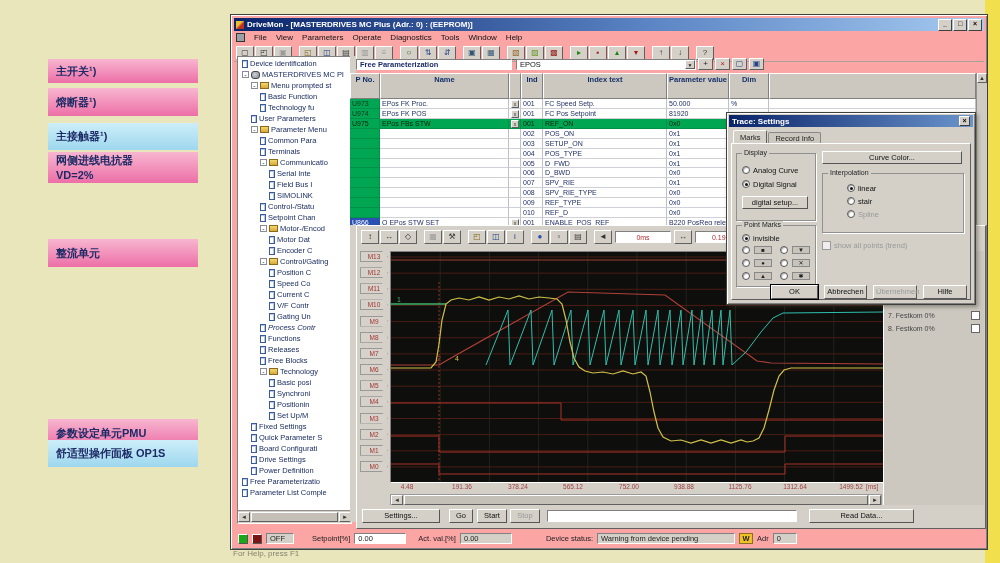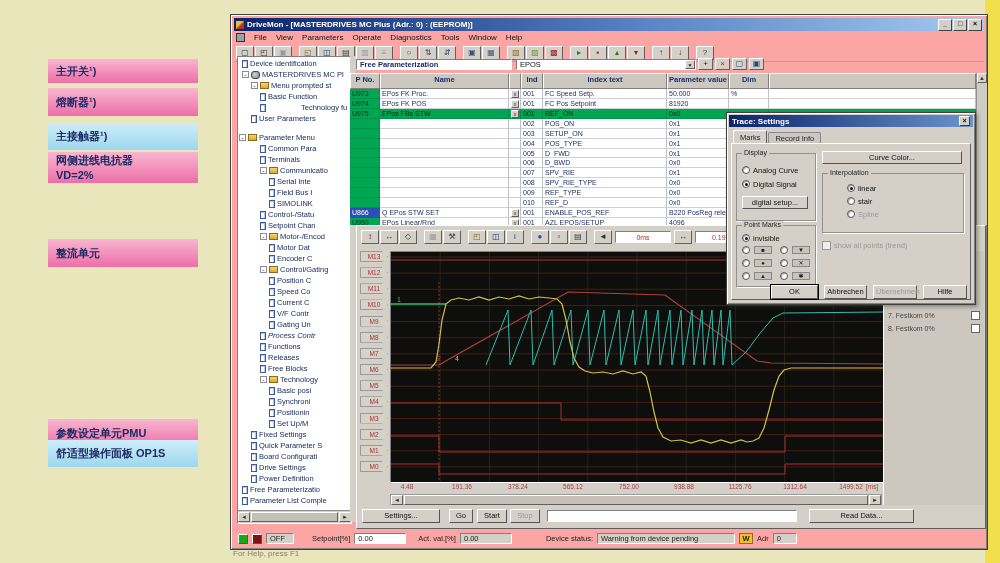--- a/index.html
+++ b/index.html
@@ -37,21 +37,21 @@
   .sarw{width:12px;height:10px;background:#d4d0c8;border:1px solid;border-color:#fff #606060 #606060 #fff;text-align:center;line-height:9px;font-size:6px;color:#333;flex:none;box-sizing:border-box;}
   .sthumb{height:10px;background:#c4c0b8;border:1px solid;border-color:#fff #606060 #606060 #fff;flex:1;margin:0 1px;box-sizing:border-box;}
   .vsplit{position:absolute;left:119px;top:41px;width:6px;height:466px;background:#d4d0c8;}
   
   .param-topbar{position:absolute;left:125px;top:42px;width:621px;height:14px;display:flex;align-items:center;}
   .fp-box{width:156px;height:11px;background:#fff;border:1px solid;border-color:#808080 #fff #fff #808080;font-size:7.5px;font-weight:bold;color:#1a2a6a;padding-left:3px;line-height:10px;box-sizing:border-box;}
   .combo{margin-left:4px;width:180px;height:11px;background:#fff;border:1px solid;border-color:#808080 #fff #fff #808080;display:flex;align-items:center;font-size:7.5px;color:#111;padding-left:3px;box-sizing:border-box;}
   .combo-arrow{margin-left:auto;width:10px;height:9px;background:#d4d0c8;border:1px solid;border-color:#fff #606060 #606060 #fff;font-size:5px;line-height:8px;text-align:center;color:#222;box-sizing:border-box;}
   .pbtn{width:15px;height:12px;margin-left:2px;background:#d4d0c8;border:1px solid;border-color:#fff #606060 #606060 #fff;font-size:8px;line-height:10px;text-align:center;box-sizing:border-box;color:#222;}
   #param-table{position:absolute;left:119px;top:58px;width:626px;height:152px;background:#fff;overflow:hidden;}
-  .thead{display:flex;height:16px;background:#ccc8c0;}
+  .thead{display:flex;height:26px;background:#ccc8c0;}
   .th{box-sizing:border-box;border:1px solid;border-color:#fff #808080 #808080 #fff;font-size:7.5px;font-weight:bold;color:#15306a;text-align:center;line-height:11px;overflow:hidden;white-space:nowrap;flex:none;}
   .prow{display:flex;height:9.93px;background:#fff;}
   .pc{box-sizing:border-box;border-right:1px solid #c0c0c8;border-bottom:1px solid #d0d0d8;font-size:7px;line-height:9px;color:#1b2a5e;overflow:hidden;white-space:nowrap;padding-left:2px;flex:none;}
   .pc.g{background:#00a651;color:#05331d;border-color:#00904a;}
   .pc.b{background:#2b50b4;color:#fff;border-color:#2b50b4;}
   .prow.sel .pc{background:#00a651;color:#04230f;border-color:#009048;}
   .xbtn{display:inline-block;width:8px;height:8px;background:#d4d0c8;border:1px solid;border-color:#fff #606060 #606060 #fff;font-size:5px;line-height:6px;text-align:center;color:#333;box-sizing:border-box;margin-top:1px;}
   .tvscroll{position:absolute;left:745px;top:58px;width:10px;height:152px;background:#d0ccc4;border-left:1px solid #909090;}
   .tvscroll .sarw{width:10px;}
   
@@ -198,29 +198,29 @@
           </div>
           <div class="trow" style="padding-left: 12px;">
             <span class="exp">-</span>
             <span class="ico folder"></span>
             <span>Menu prompted st</span>
           </div>
           <div class="trow" style="padding-left: 21px;">
             <span class="ico doc"></span>
             <span>Basic Function</span>
           </div>
-          <div class="trow" style="padding-left: 21px; gap: 33px;">
+          <div class="trow" style="padding-left: 21px;">
             <span class="ico doc"></span>
             <span>Technology fu</span>
           </div>
           <div class="trow" style="padding-left: 12px;">
             <span class="ico doc"></span>
             <span>User Parameters</span>
           </div>
-          <div class="trow" style=" margin-top: 8px;">
+          <div class="trow" style="padding-left: 12px;">
             <span class="exp">-</span>
             <span class="ico folder"></span>
             <span>Parameter Menu</span>
           </div>
           <div class="trow" style="padding-left: 21px;">
             <span class="ico doc"></span>
             <span>Common Para</span>
           </div>
           <div class="trow" style="padding-left: 21px;">
             <span class="ico doc"></span>

